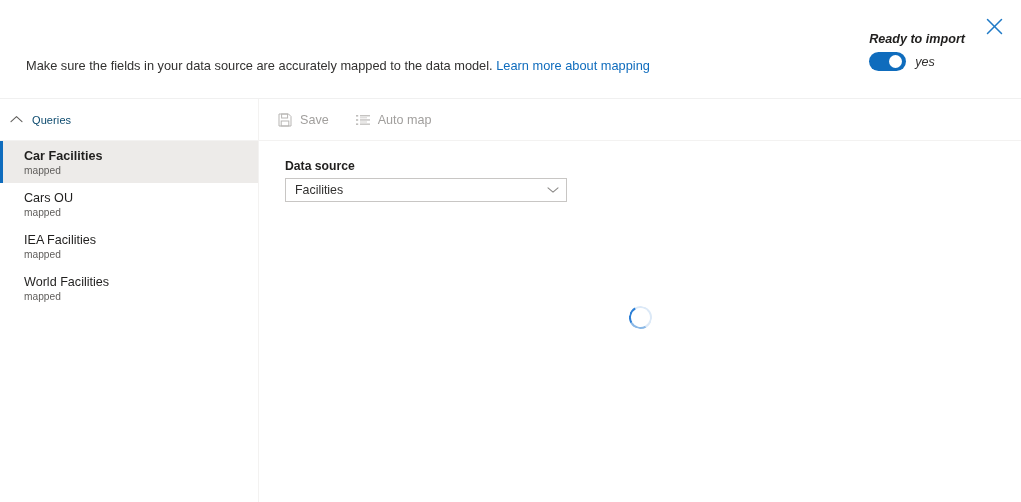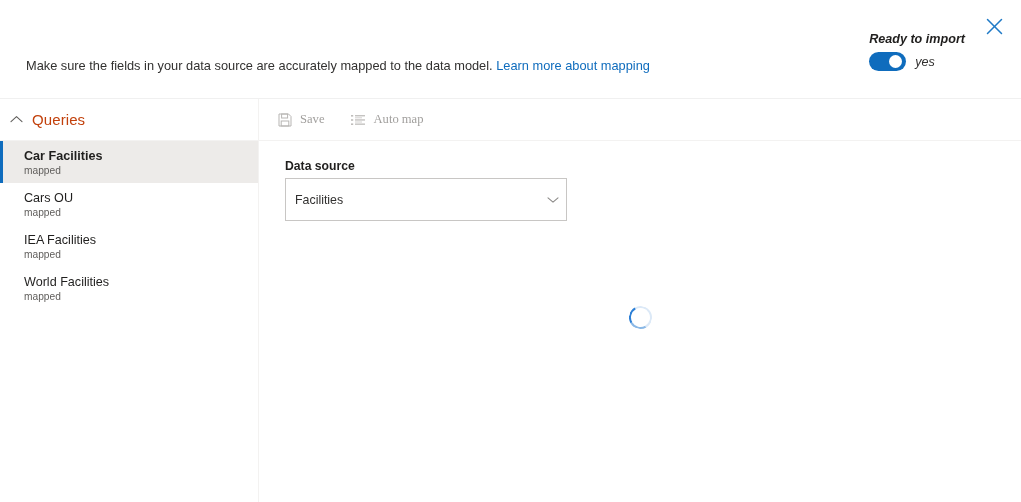--- a/index.html
+++ b/index.html
@@ -143,22 +143,22 @@
   }
   .chev-up {
     width: 16px;
     height: 16px;
     display: flex;
     align-items: center;
     justify-content: center;
     flex: 0 0 auto;
   }
   .queries-title {
-    font-size: 15px;
-    color: #c2410c;
+    font-size: 11px;
+    color: #0c4a6e;
     margin-left: 8px;
     letter-spacing: 0.1px;
   }
   .query-list { padding: 0; margin: 0; list-style: none; }
   .query-item {
     position: relative;
     height: 42px;
     padding: 7px 0 0 24px;
     box-sizing: border-box;
     cursor: pointer;
@@ -206,21 +206,21 @@
     align-items: center;
     height: 30px;
     padding: 0 8px;
     margin-right: 10px;
     font-size: 12.6px;
     color: #323130;
     cursor: pointer;
     white-space: nowrap;
     background: transparent;
     border: none;
-    font-family: Liberation Serif, serif;
+    font-family: Liberation Sans, sans-serif;
   }
   .tb-btn.disabled {
     color: #a19f9d;
     cursor: default;
   }
   .tb-ico {
     width: 16px;
     height: 16px;
     margin-right: 7px;
     display: flex;
@@ -234,21 +234,21 @@
     padding: 18px 0 0 26px;
   }
   .field-label {
     font-size: 12.2px;
     font-weight: bold;
     color: #201f1e;
     margin-bottom: 5px;
   }
   .dropdown {
     width: 282px;
-    height: 43px;
+    height: 24px;
     border: 1px solid #c8c6c4;
     box-sizing: border-box;
     background: #ffffff;
     display: flex;
     align-items: center;
     justify-content: space-between;
     padding: 0 7px 0 9px;
     cursor: pointer;
   }
   .dropdown-value {

